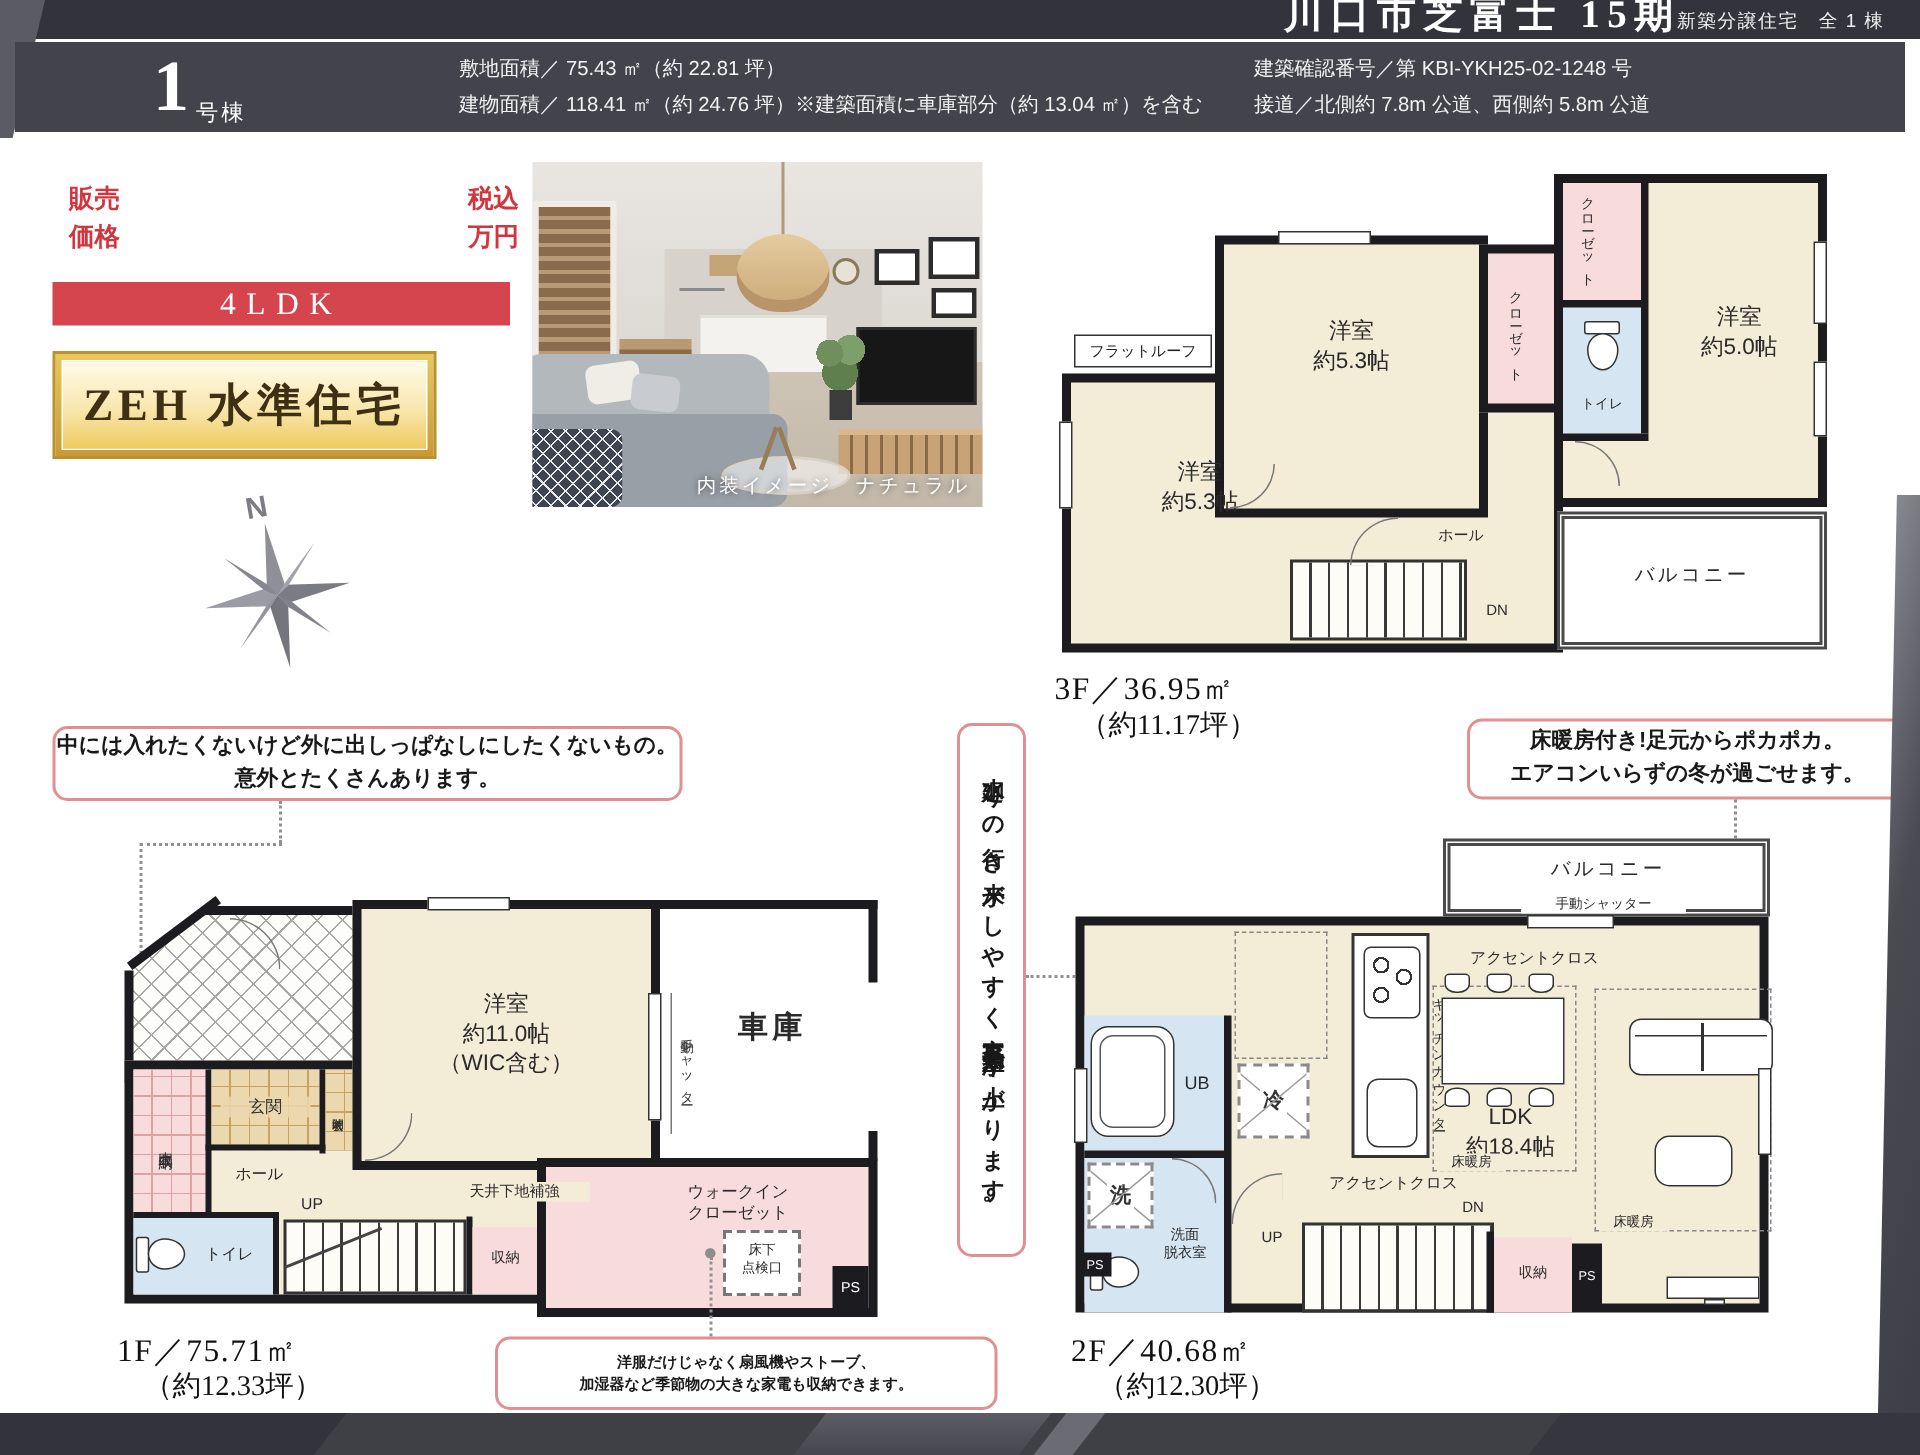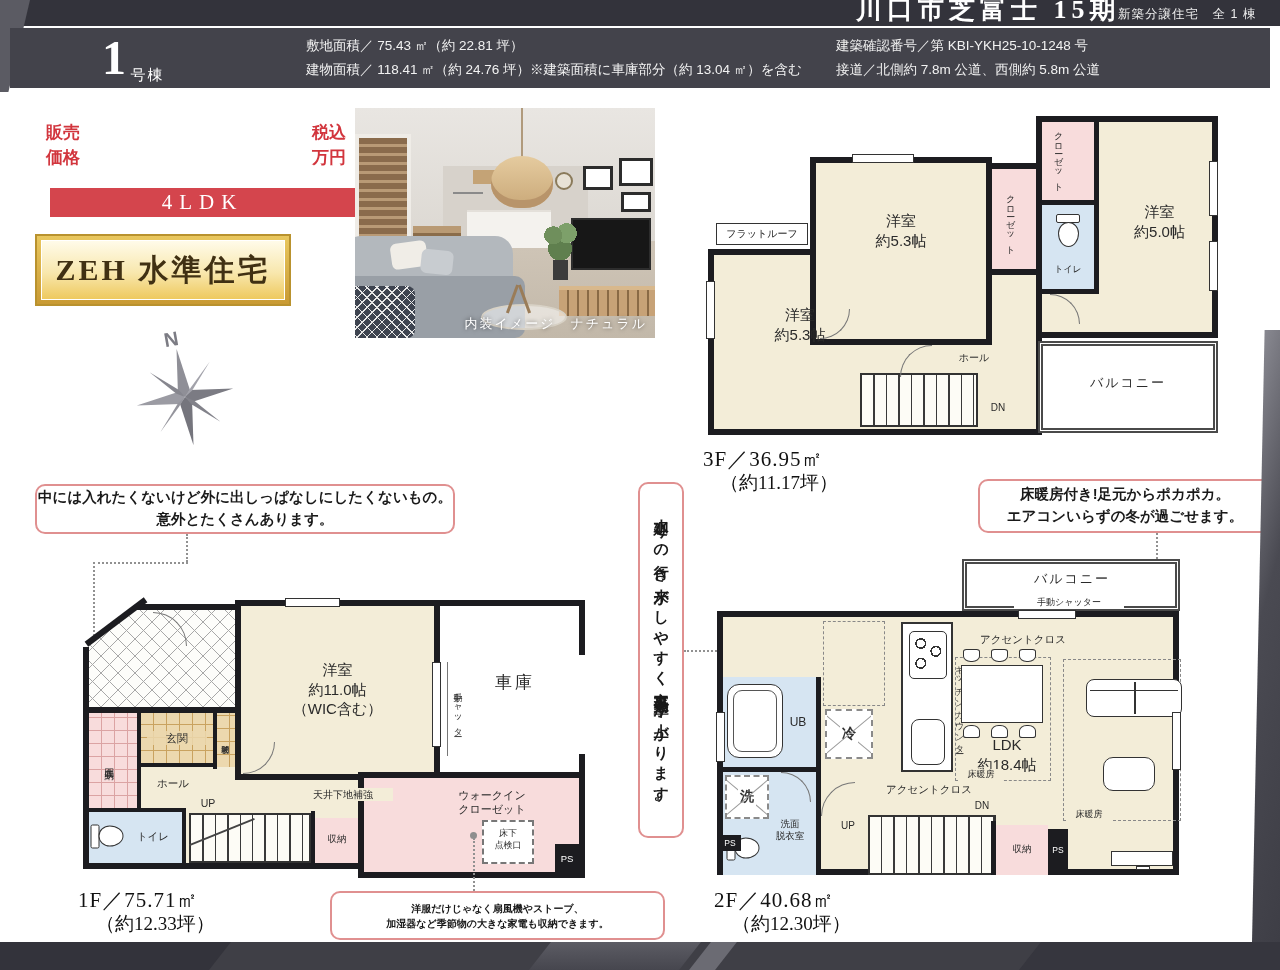--- a/index.html
+++ b/index.html
@@ -47,29 +47,29 @@
 
   <div class="a" style="left:0;top:0;width:30px;height:92px;background:#5b5b63;clip-path:polygon(0 0,100% 0,28% 100%,0 100%);"></div>
 
   <div class="a" style="left:10px;top:28px;width:1260px;height:60px;background:#43434b;">
     <div class="a" style="left:92px;top:2px;color:#fff;">
       <span class="serif" style="font-size:48px;font-weight:bold;vertical-align:bottom;">1</span>
       <span class="serif" style="font-size:15px;vertical-align:-4px;letter-spacing:2px;">号棟</span>
     </div>
     <div class="a" style="left:296px;top:9px;font-size:13.5px;color:#f2f2f2;">敷地面積／ 75.43 ㎡（約 22.81 坪）</div>
     <div class="a" style="left:296px;top:33px;font-size:13.5px;color:#f2f2f2;">建物面積／ 118.41 ㎡（約 24.76 坪）※建築面積に車庫部分（約 13.04 ㎡）を含む</div>
-    <div class="a" style="left:826px;top:9px;font-size:13.5px;color:#f2f2f2;">建築確認番号／第 KBI-YKH25-10-1248 号</div>
+    <div class="a" style="left:826px;top:9px;font-size:13.5px;color:#f2f2f2;">建築確認番号／第 KBI-YKH25-02-1248 号</div>
     <div class="a" style="left:826px;top:33px;font-size:13.5px;color:#f2f2f2;">接道／北側約 7.8m 公道、西側約 5.8m 公道</div>
   </div>
 
   <div class="a ml" style="left:46px;top:121px;font-size:17px;font-weight:bold;color:#d2353d;line-height:1.45;">販売
 価格</div>
   <div class="a ml" style="left:312px;top:121px;font-size:17px;font-weight:bold;color:#d2353d;line-height:1.45;">税込
 万円</div>
-  <div class="a serif" style="left:50px;top:188px;width:305px;height:29px;background:#d4454d;color:#fff;font-size:21px;letter-spacing:7px;display:flex;align-items:center;justify-content:center;">4LDK</div>
+  <div class="a serif" style="left:35px;top:188px;width:305px;height:29px;background:#d4454d;color:#fff;font-size:21px;letter-spacing:7px;display:flex;align-items:center;justify-content:center;">4LDK</div>
 
   <div class="a" style="left:35px;top:234px;width:256px;height:72px;border:2px solid #b9922e;background:linear-gradient(180deg,#e9c75e,#c99a33);padding:4px;">
     <div style="width:100%;height:100%;border:1px solid #fff;background:linear-gradient(180deg,#fffbe9 0%,#f8e7ad 55%,#eec95e 100%);display:flex;align-items:center;justify-content:center;">
       <span class="serif" style="font-size:30px;font-weight:bold;color:#403013;letter-spacing:3px;">ZEH 水準住宅</span>
     </div>
   </div>
 
   <div class="a" style="left:130px;top:330px;width:110px;height:118px;">
     <div class="a" style="left:34px;top:-2px;font-size:20px;font-weight:bold;color:#7c7c84;transform:rotate(-10deg);">N</div>
     <svg class="a" style="left:0;top:16px;transform:rotate(-10deg);" width="110" height="102" viewBox="0 0 100 100">
@@ -290,21 +290,21 @@
 約11.0帖
 （WIC含む）</div>
     <div class="win" style="left:210px;top:6px;width:55px;height:9px;"></div>
     <div class="win" style="left:357px;top:70px;width:9px;height:85px;"></div>
     <div class="a" style="left:372px;top:70px;height:94px;border-left:1px solid #777;padding-left:3px;display:flex;align-items:center;">
       <span class="vjp" style="font-size:9px;letter-spacing:1px;color:#333;">手動シャッター</span>
     </div>
     <div class="wl" style="left:330px;top:8px;width:180px;height:6px;"></div>
     <div class="wl" style="left:504px;top:8px;width:6px;height:55px;"></div>
     <div class="wl" style="left:504px;top:162px;width:6px;height:20px;"></div>
-    <div class="rlabel" style="left:400px;top:80px;width:80px;font-size:17px;letter-spacing:3px;">車庫</div>
+    <div class="rlabel" style="left:400px;top:80px;width:80px;font-size:20px;letter-spacing:3px;font-weight:bold;">車庫</div>
     <div class="blk pink" style="left:283px;top:180px;width:227px;height:106px;">
       <div class="rlabel ml" style="left:68px;top:10px;width:120px;font-size:11px;">ウォークイン
 クローゼット</div>
       <div class="a" style="left:118px;top:42px;width:52px;height:44px;background:#fff;border:2px dashed #777;">
         <div class="rlabel ml" style="left:2px;top:6px;width:44px;font-size:9px;">床下
 点検口</div>
       </div>
       <div class="a" style="left:191px;top:66px;width:24px;height:28px;background:#1c1c20;color:#fff;font-size:9.5px;display:flex;align-items:center;justify-content:center;">
           <span>PS</span>
         </div>

